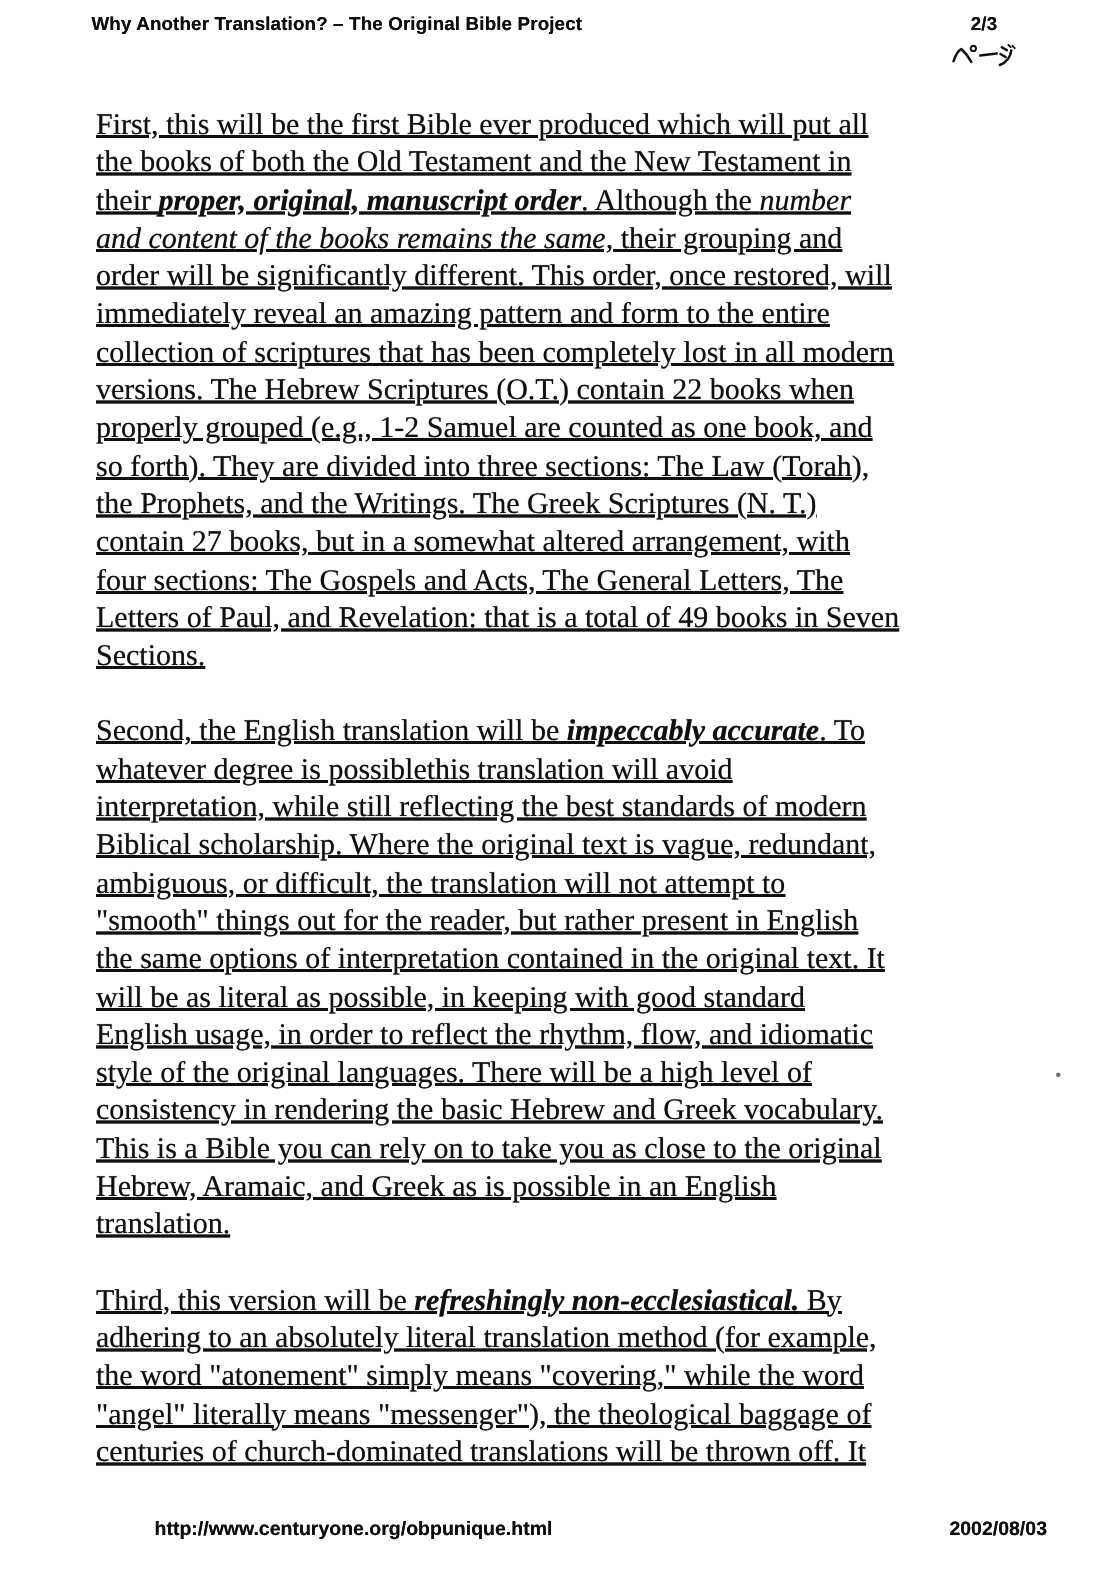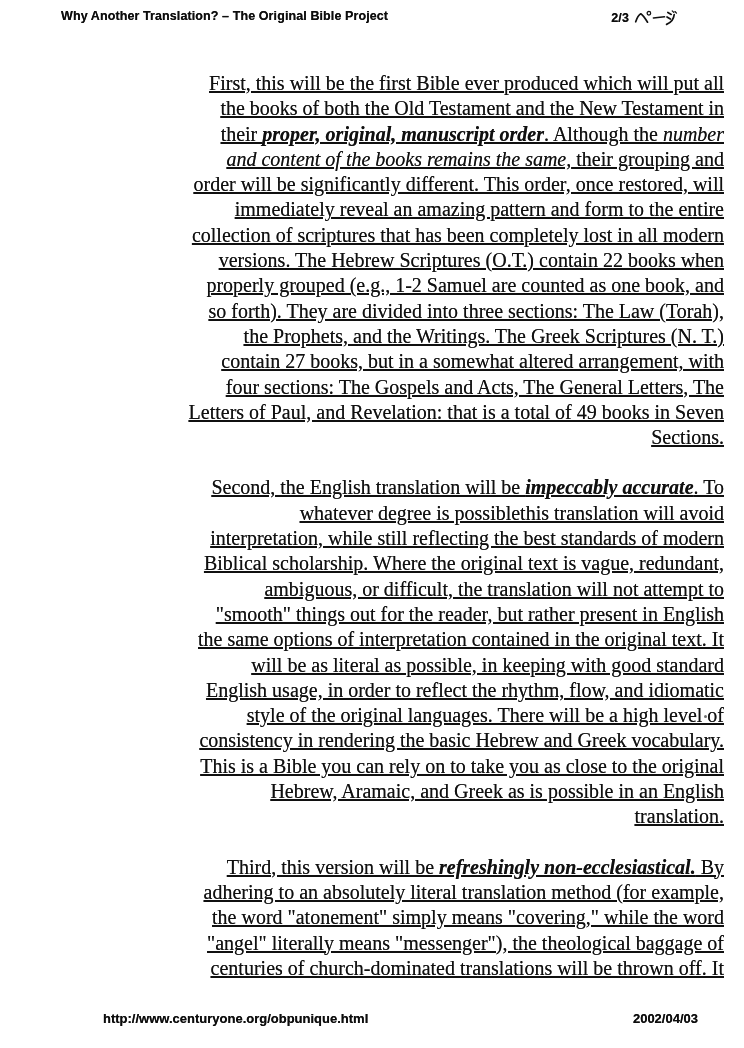--- a/index.html
+++ b/index.html
@@ -8,21 +8,20 @@
     background: #ffffff;
   }
   .page {
     position: relative;
     width: 744px;
     height: 1048px;
     background: #ffffff;
     overflow: hidden;
     font-family: "Liberation Serif", serif;
     color: #101010;
-    text-align: right;
   }
   
   .page-header {
     position: absolute;
     top: 9px;
     left: 61px;
     right: 66px;
     display: flex;
     justify-content: space-between;
     align-items: flex-start;
@@ -30,20 +29,21 @@
     font-size: 12.5px;
     font-weight: 700;
     letter-spacing: 0.1px;
     color: #0d0d0d;
     text-shadow: 0 0 0.4px rgba(0,0,0,0.8);
   }
   .header-right {
     display: flex;
     align-items: center;
     gap: 5px;
+    flex-direction: column;
   }
   .kana-svg { display: block; margin-top: 1px; }
   
   .page-body {
     position: absolute;
     top: 71px;
     left: 64px;
     width: 660px;
     font-size: 20px;
     line-height: 25.3px;
@@ -108,16 +108,16 @@
   <div class="page-body">
     <p><span class="seg-n">First, this will be the first Bible ever produced which will put all</span><br><span class="seg-n">the books of both the Old Testament and the New Testament in</span><br><span class="seg-n">their </span><span class="seg-bi">proper, original, manuscript order</span><span class="seg-n">. Although the </span><span class="seg-i">number</span><br><span class="seg-i">and content of the books remains the same,</span><span class="seg-n"> their grouping and</span><br><span class="seg-n">order will be significantly different. This order, once restored, will</span><br><span class="seg-n">immediately reveal an amazing pattern and form to the entire</span><br><span class="seg-n">collection of scriptures that has been completely lost in all modern</span><br><span class="seg-n">versions. The Hebrew Scriptures (O.T.) contain 22 books when</span><br><span class="seg-n">properly grouped (e.g., 1-2 Samuel are counted as one book, and</span><br><span class="seg-n">so forth). They are divided into three sections: The Law (Torah),</span><br><span class="seg-n">the Prophets, and the Writings. The Greek Scriptures (N. T.)</span><br><span class="seg-n">contain 27 books, but in a somewhat altered arrangement, with</span><br><span class="seg-n">four sections: The Gospels and Acts, The General Letters, The</span><br><span class="seg-n">Letters of Paul, and Revelation: that is a total of 49 books in Seven</span><br><span class="seg-n">Sections.</span></p>
     <p><span class="seg-n">Second, the English translation will be </span><span class="seg-bi">impeccably accurate</span><span class="seg-n">. To</span><br><span class="seg-n">whatever degree is possiblethis translation will avoid</span><br><span class="seg-n">interpretation, while still reflecting the best standards of modern</span><br><span class="seg-n">Biblical scholarship. Where the original text is vague, redundant,</span><br><span class="seg-n">ambiguous, or difficult, the translation will not attempt to</span><br><span class="seg-n">"smooth" things out for the reader, but rather present in English</span><br><span class="seg-n">the same options of interpretation contained in the original text. It</span><br><span class="seg-n">will be as literal as possible, in keeping with good standard</span><br><span class="seg-n">English usage, in order to reflect the rhythm, flow, and idiomatic</span><br><span class="seg-n">style of the original languages. There will be a high level of</span><br><span class="seg-n">consistency in rendering the basic Hebrew and Greek vocabulary.</span><br><span class="seg-n">This is a Bible you can rely on to take you as close to the original</span><br><span class="seg-n">Hebrew, Aramaic, and Greek as is possible in an English</span><br><span class="seg-n">translation.</span></p>
     <p><span class="seg-n">Third, this version will be </span><span class="seg-bi">refreshingly non-ecclesiastical.</span><span class="seg-n"> By</span><br><span class="seg-n">adhering to an absolutely literal translation method (for example,</span><br><span class="seg-n">the word "atonement" simply means "covering," while the word</span><br><span class="seg-n">"angel" literally means "messenger"), the theological baggage of</span><br><span class="seg-n">centuries of church-dominated translations will be thrown off. It</span></p>
   </div>
 
   <div class="artifact-dot"></div>
 
   <div class="page-footer">
     <span>http://www.centuryone.org/obpunique.html</span>
-    <span>2002/04/03</span>
+    <span>2002/08/03</span>
   </div>
 
 </div>
 
 </body></html>

